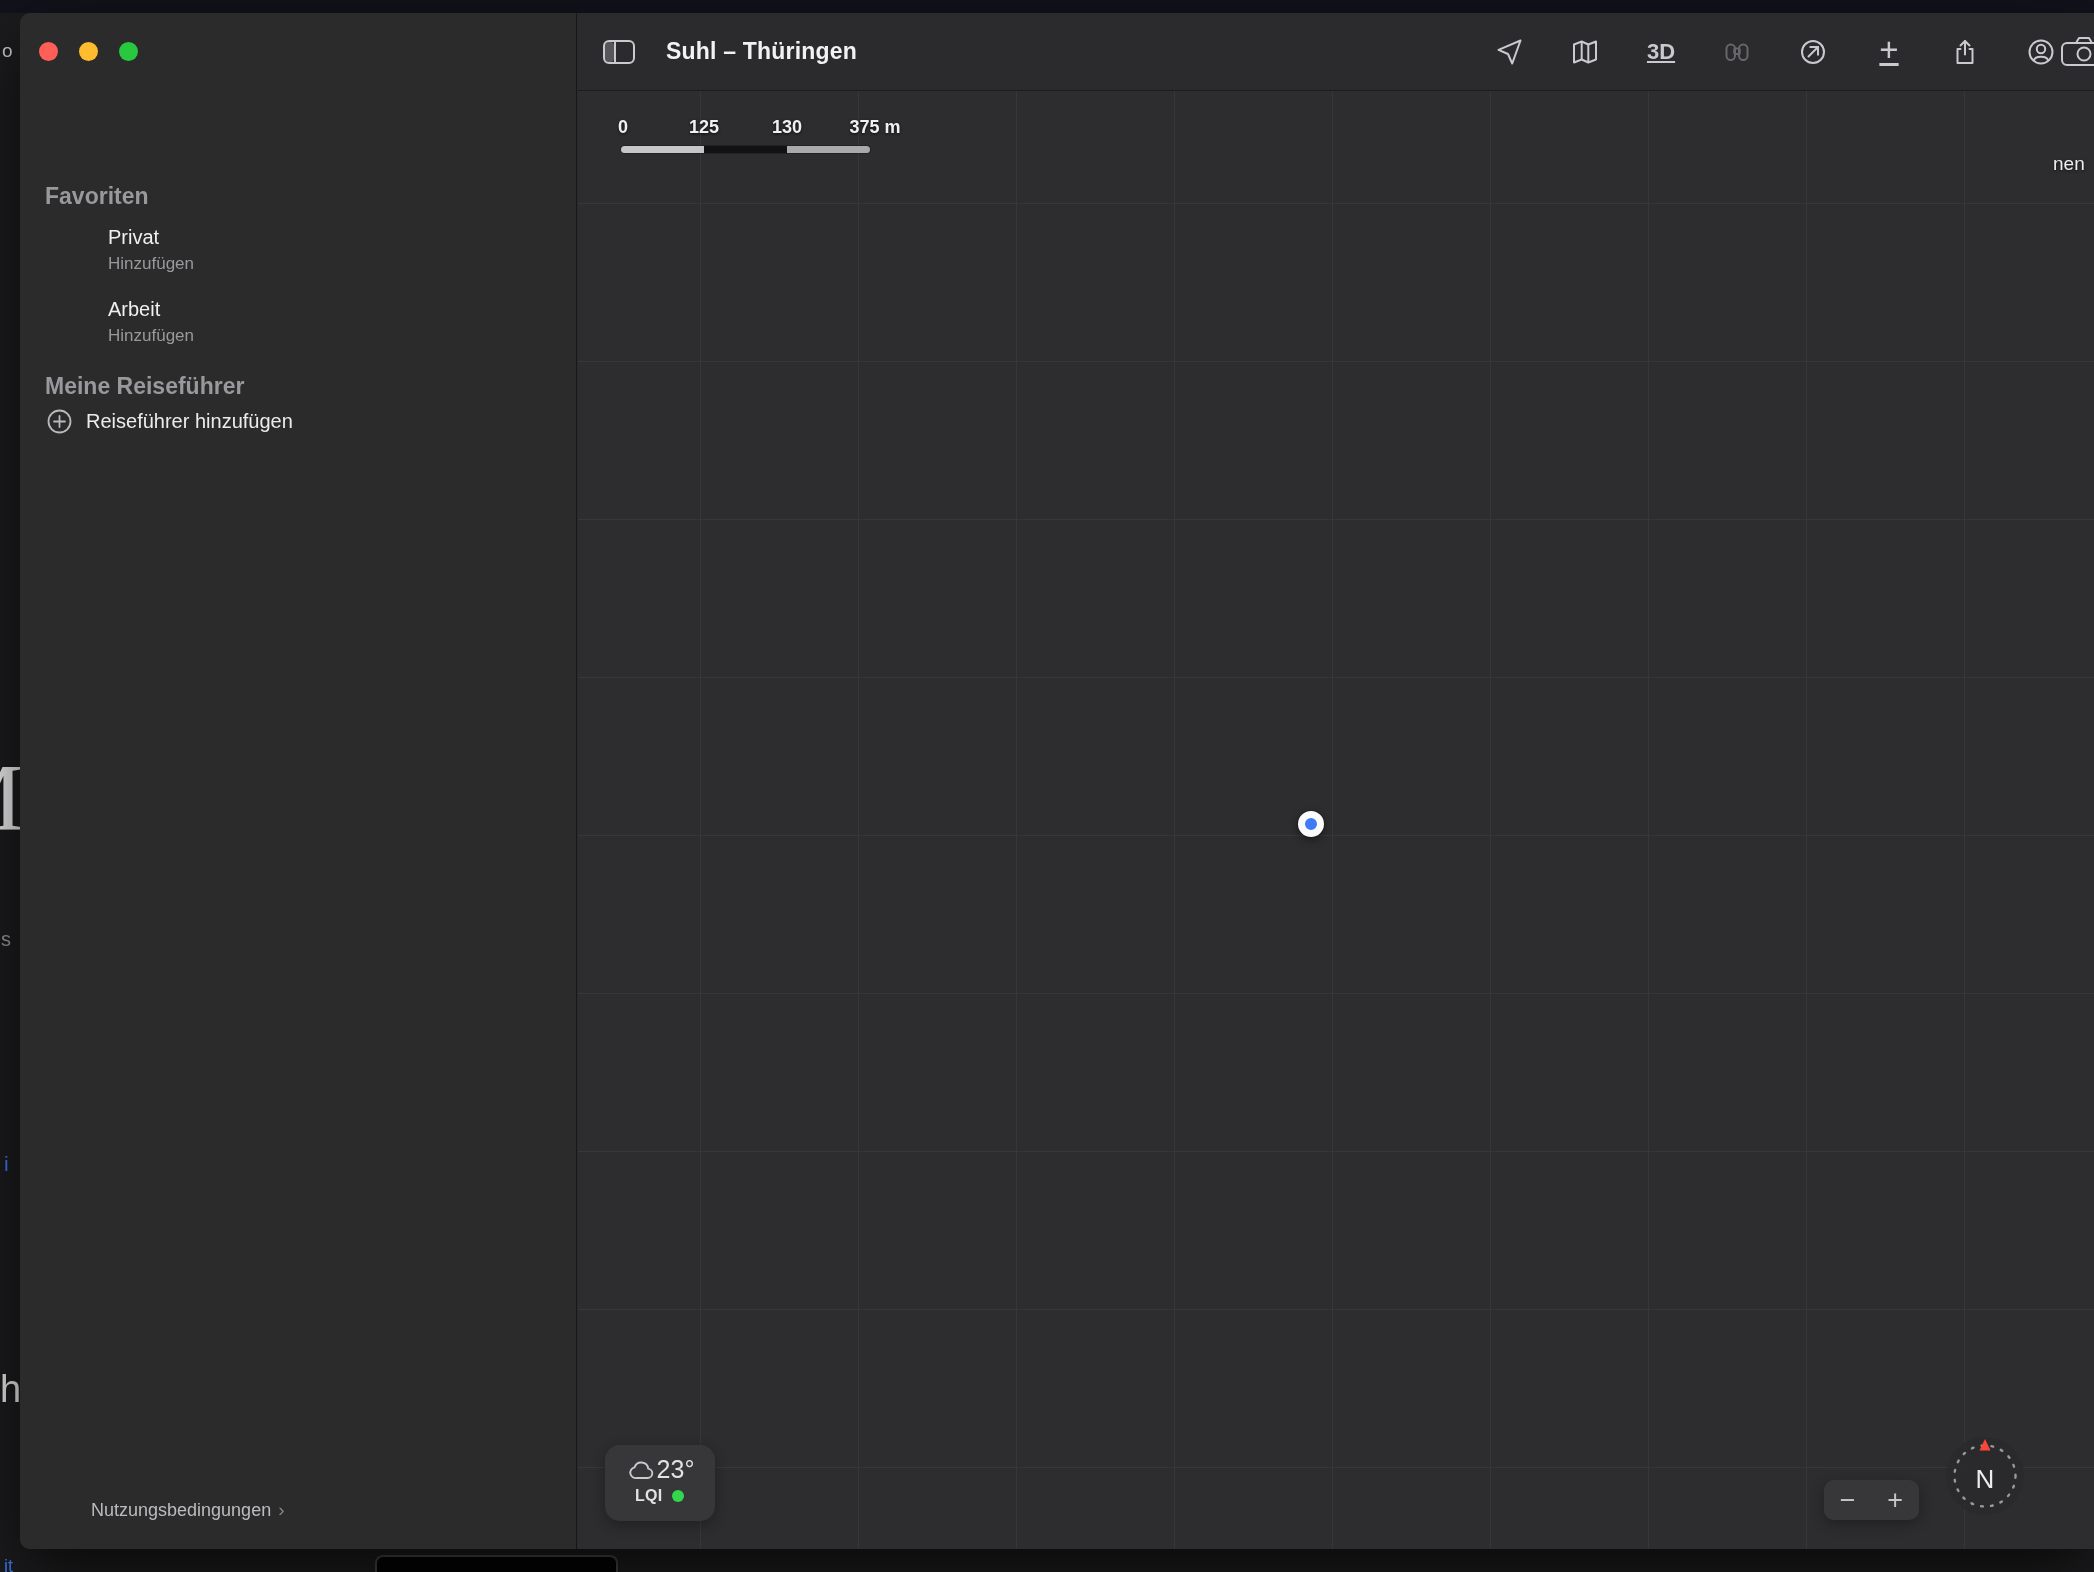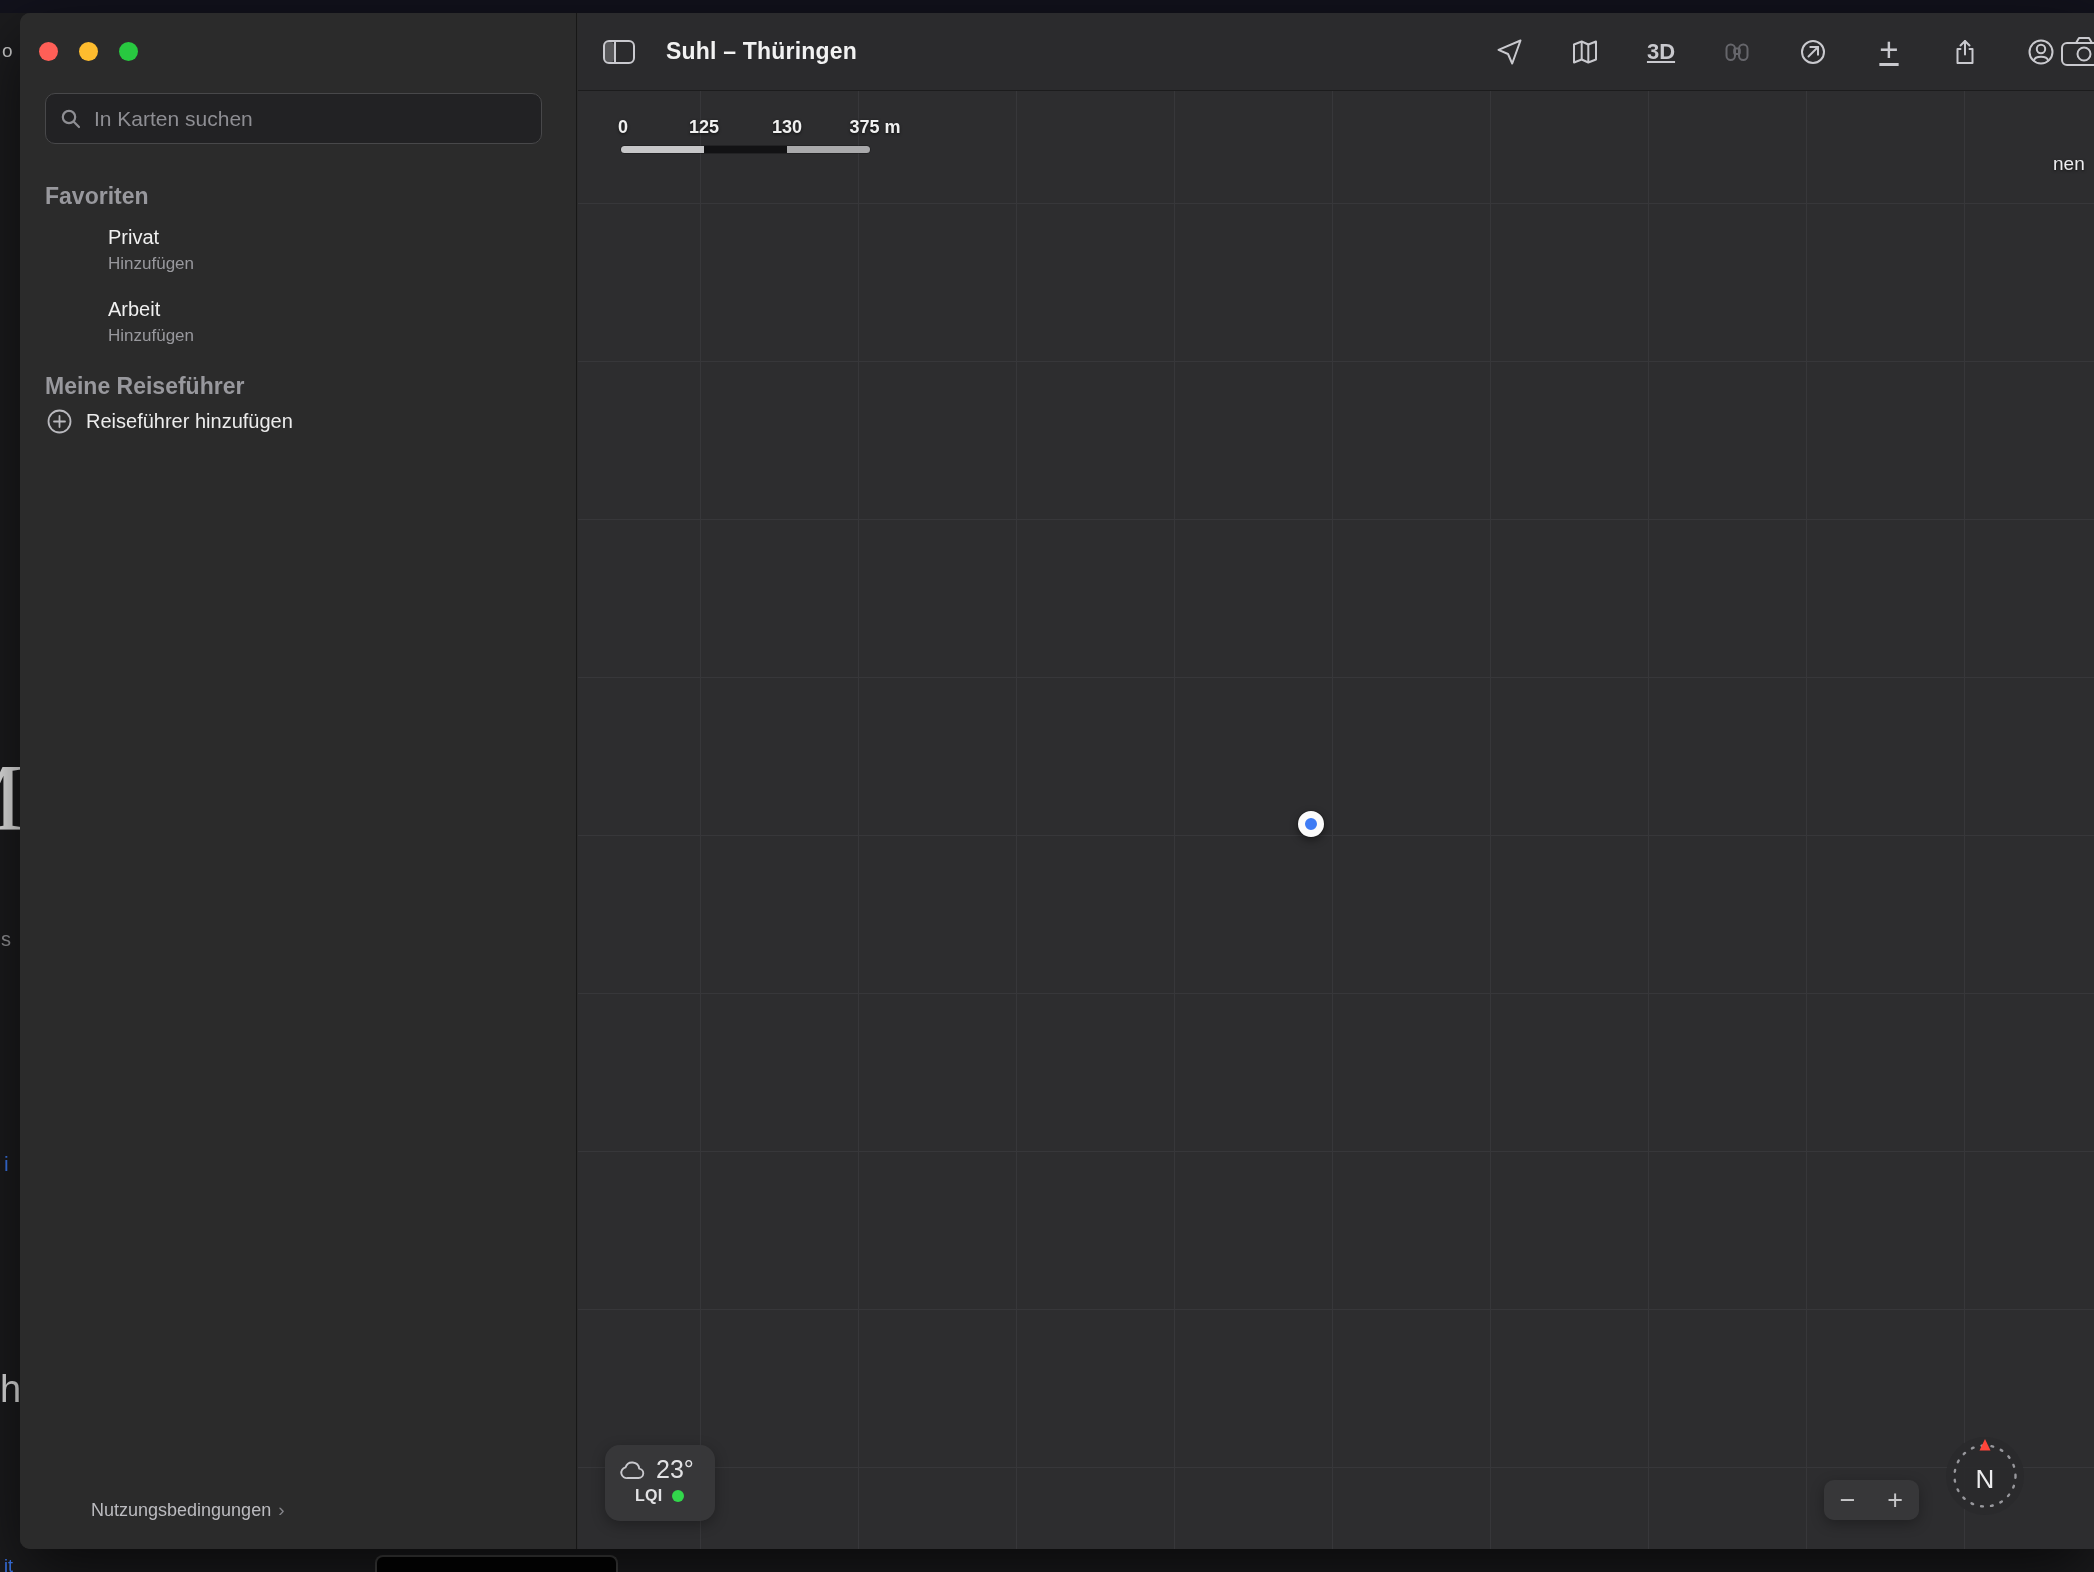--- a/index.html
+++ b/index.html
@@ -126,21 +126,21 @@
     position:absolute; left:720px; top:720px; width:26px; height:26px;
     background:#3e7bf4; border:7px solid #fbfbfb; border-radius:50%;
     box-shadow:0 3px 8px rgba(0,0,0,.45), 0 0 0 1px rgba(0,0,0,.12);
   }
 
   .weather {
     position:absolute; left:27px; bottom:28px; width:110px; height:76px;
     background:rgba(56,56,58,.97); border-radius:15px; padding:10px 12px 8px 13px;
     box-shadow:0 4px 14px rgba(0,0,0,.3);
   }
-  .weather-row1 { display:flex; align-items:center; gap:8px; }
+  .weather-row1 { display:flex; align-items:center; gap:0;justify-content:center; }
   .weather-temp { font-size:25px; color:#e2e2e4; }
   .weather-row2 { display:flex; align-items:center; gap:9px; margin-top:3px; padding-left:17px; }
   .weather-aqi { font-size:16px; font-weight:700; color:#e2e2e4; letter-spacing:.3px; }
   .aqi-dot { width:12px; height:12px; border-radius:50%; background:#32d74b; }
 
   .zoom {
     position:absolute; right:175px; bottom:29px; width:95px; height:40px;
     background:rgba(56,56,58,.97); border-radius:10px; display:flex;
     box-shadow:0 4px 14px rgba(0,0,0,.3); overflow:hidden;
   }
@@ -172,27 +172,20 @@
   <div class="window">
 
     <div class="sidebar">
 
       <div class="traffic-lights">
         <div class="light light-red"></div>
         <div class="light light-yellow"></div>
         <div class="light light-green"></div>
       </div>
 
-      <div class="search-field">
-        <svg width="24" height="24" viewBox="0 0 24 24" fill="none" stroke="#8e8e93" stroke-width="2.2" stroke-linecap="round">
-          <circle cx="10" cy="10" r="6.2"></circle>
-          <line x1="14.8" y1="14.8" x2="20" y2="20"></line>
-        </svg>
-        <input type="text" placeholder="In Karten suchen" style="">
-      </div>
 
       <div class="sec-header fav-header">Favoriten</div>
 
       <div class="fav-item fav-item-1">
         <div class="fav-name">Privat</div>
         <div class="fav-sub">Hinzufügen</div>
       </div>
       <div class="fav-item fav-item-2">
         <div class="fav-name">Arbeit</div>
         <div class="fav-sub">Hinzufügen</div>

